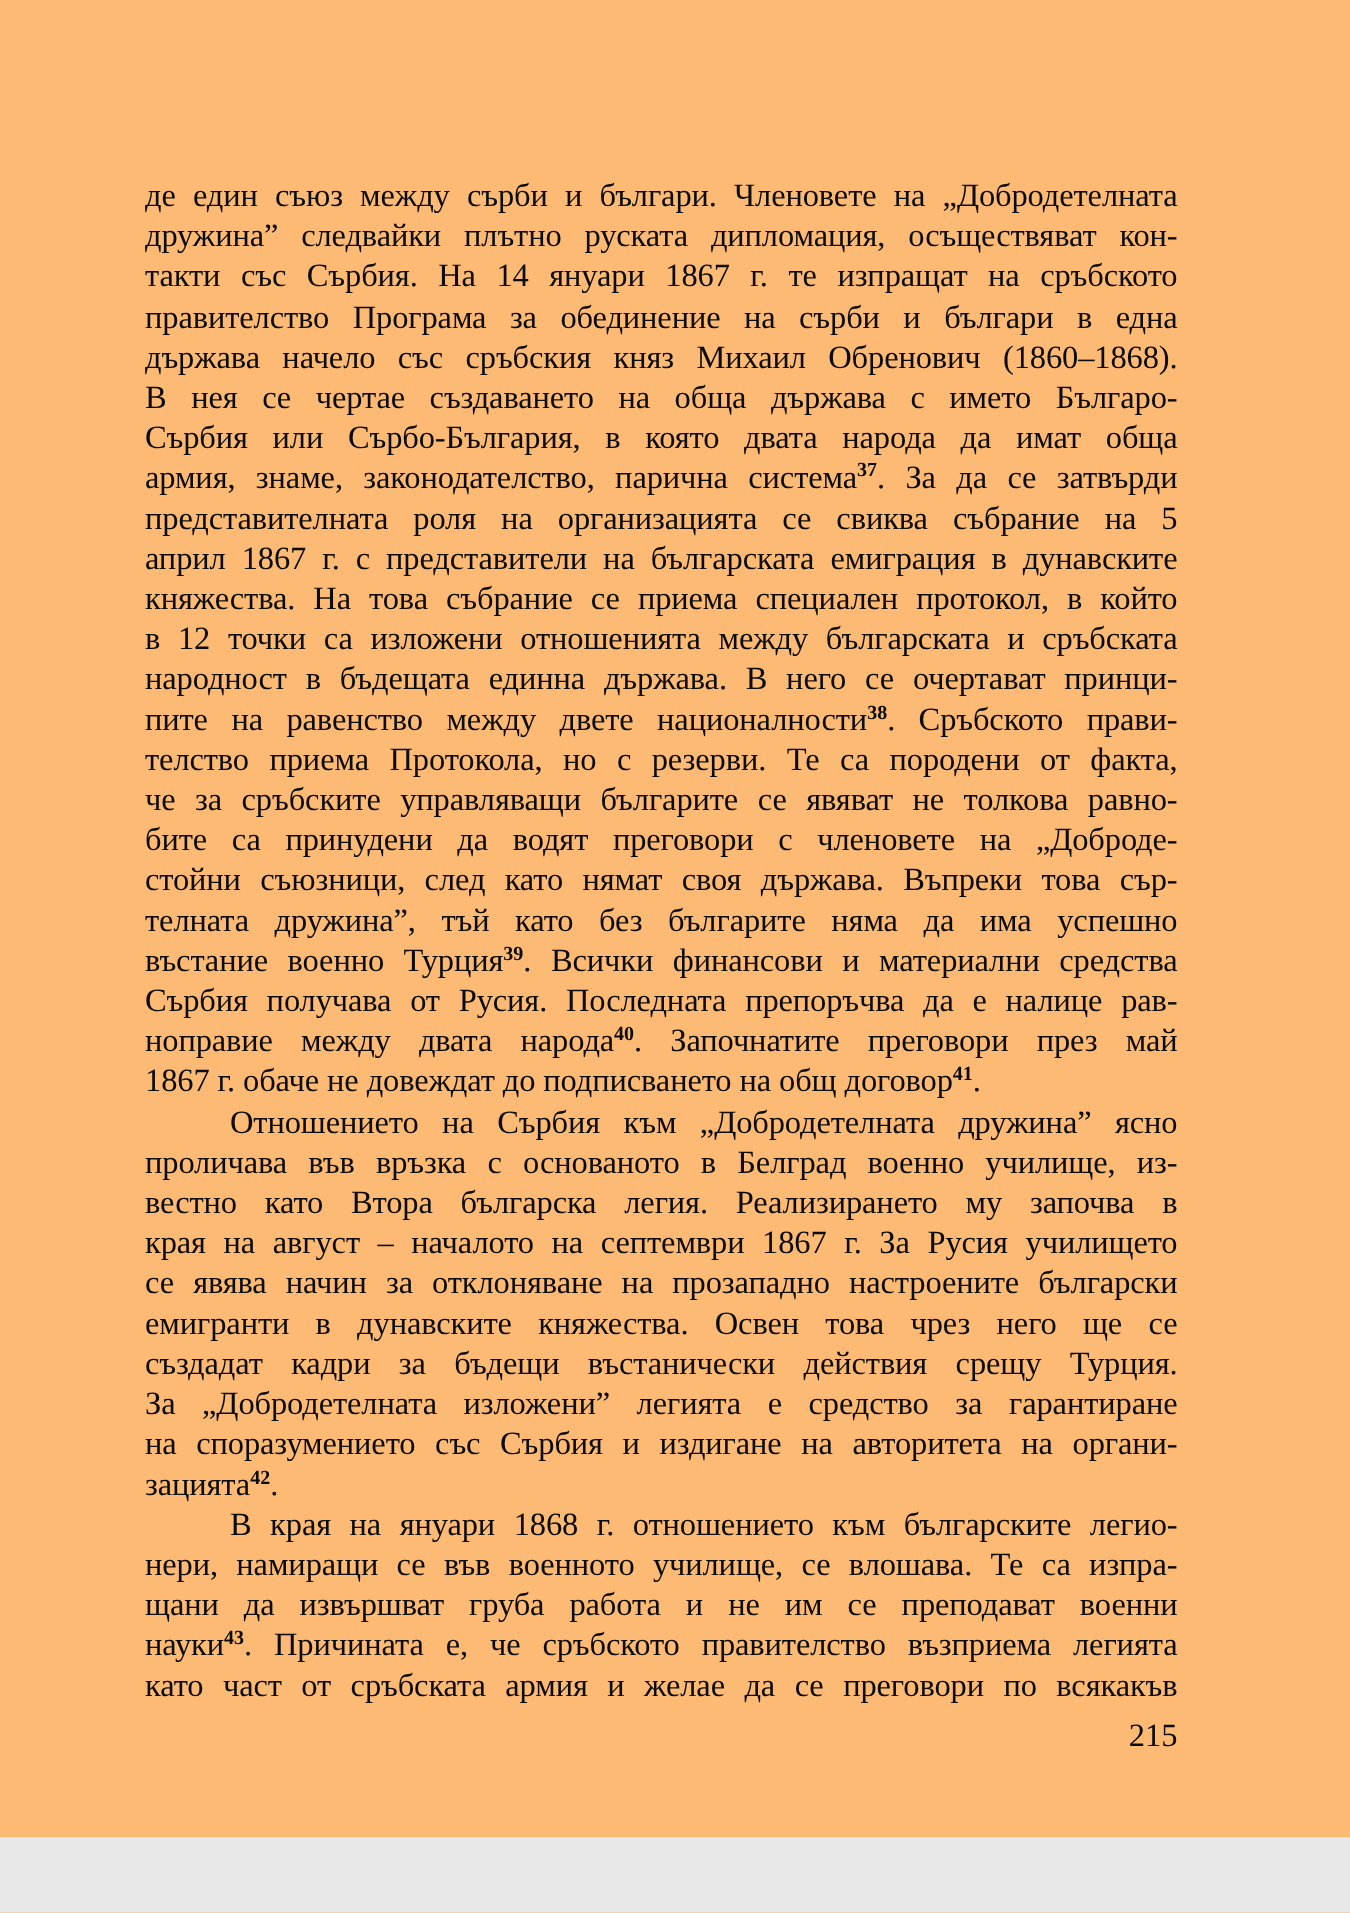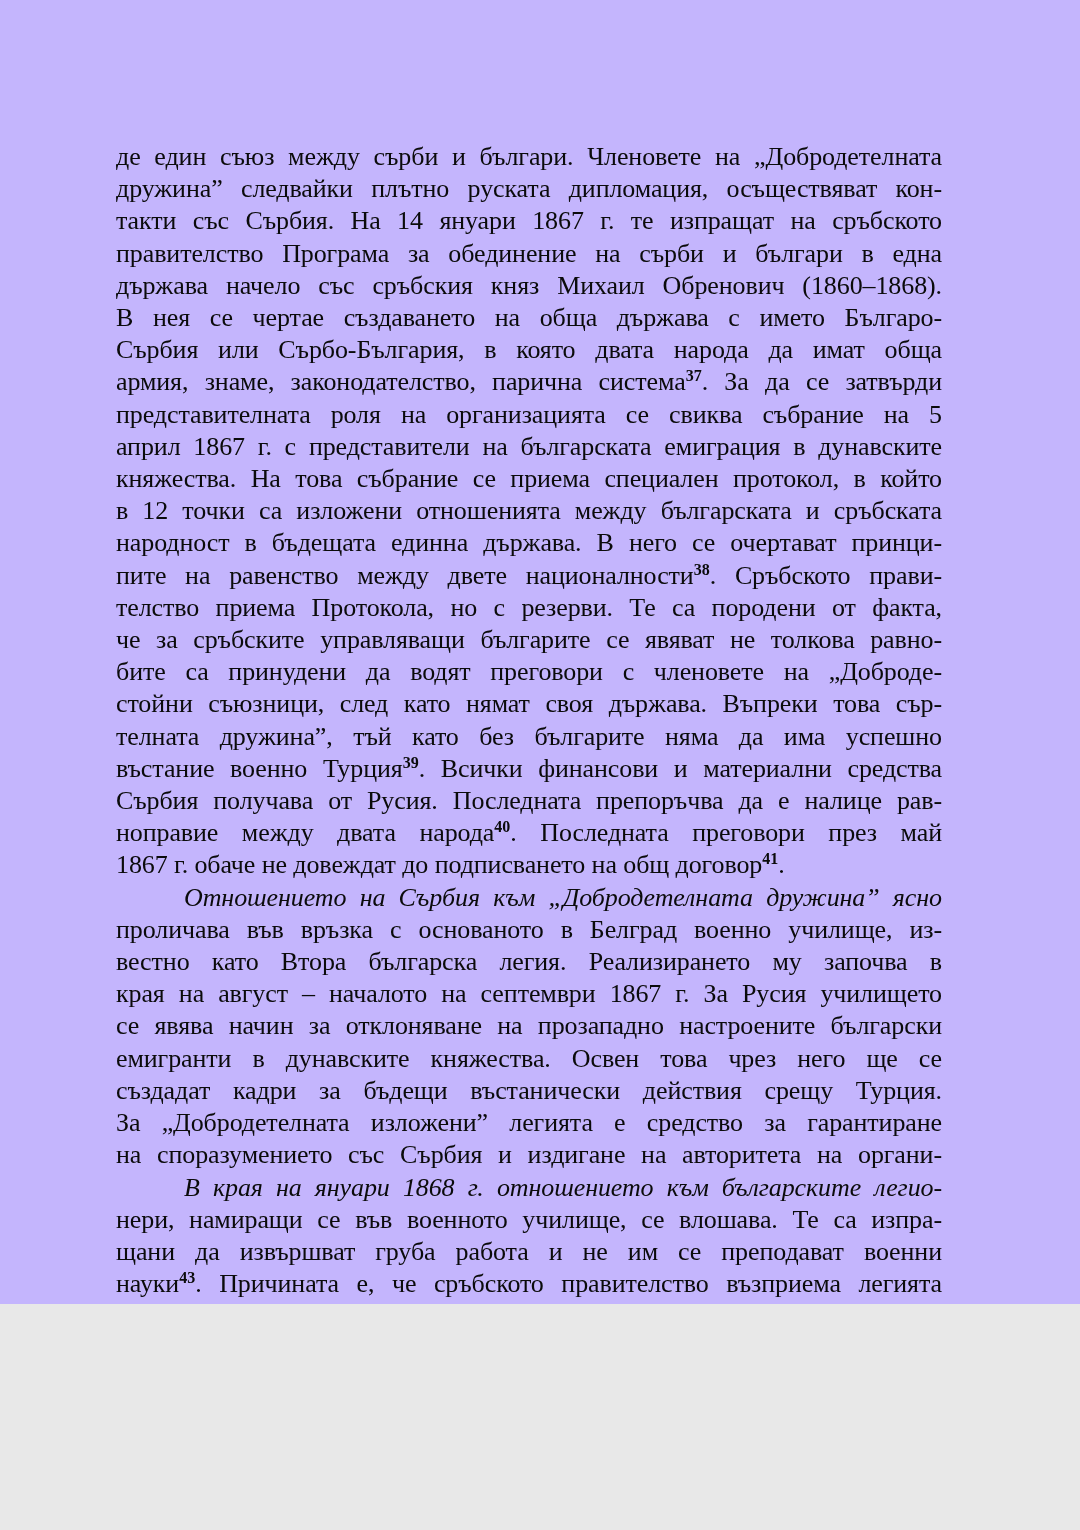--- a/index.html
+++ b/index.html
@@ -3,22 +3,22 @@
 <meta charset="utf-8">
 <style>
   html, body {
     margin: 0;
     padding: 0;
     background: #e8e8e8;
   }
   .page {
     position: relative;
     width: 1080px;
-    height: 1304px;
-    background: #c4b5fd;
+    height: 1470px;
+    background: #fdba74;
     font-family: "Liberation Serif", "DejaVu Serif", serif;
     color: #0b0b0b;
     overflow: hidden;
   }
   .text-block {
     position: absolute;
     left: 116px;
     top: 141px;
     width: 826px;
   }
@@ -28,21 +28,20 @@
     letter-spacing: -0.1px;
     text-align: justify;
     text-align-last: justify;
     white-space: normal;
   }
   .line.no-just {
     text-align-last: left;
   }
   .line.indent {
     text-indent: 68px;
-    font-style: italic;
   }
   .fnref {
     font-size: 16px;
     line-height: 0;
     letter-spacing: 0;
     vertical-align: baseline;
     position: relative;
     top: -9px;
     font-weight: bold;
   }
@@ -75,31 +74,32 @@
       <div class="line"><span>в 12 точки са изложени отношенията между българската и сръбската</span></div>
       <div class="line"><span>народност в бъдещата единна държава. В него се очертават принци-</span></div>
       <div class="line"><span>пите на равенство между двете националности</span><sup class="fnref">38</sup><span>. Сръбското прави-</span></div>
       <div class="line"><span>телство приема Протокола, но с резерви. Те са породени от факта,</span></div>
       <div class="line"><span>че за сръбските управляващи българите се явяват не толкова равно-</span></div>
       <div class="line"><span>бите са принудени да водят преговори с членовете на „Доброде-</span></div>
       <div class="line"><span>стойни съюзници, след като нямат своя държава. Въпреки това сър-</span></div>
       <div class="line"><span>телната дружина”, тъй като без българите няма да има успешно</span></div>
       <div class="line"><span>въстание военно Турция</span><sup class="fnref">39</sup><span>. Всички финансови и материални средства</span></div>
       <div class="line"><span>Сърбия получава от Русия. Последната препоръчва да е налице рав-</span></div>
-      <div class="line"><span>ноправие между двата народа</span><sup class="fnref">40</sup><span>. Последната преговори през май</span></div>
+      <div class="line"><span>ноправие между двата народа</span><sup class="fnref">40</sup><span>. Започнатите преговори през май</span></div>
       <div class="line no-just"><span>1867 г. обаче не довеждат до подписването на общ договор</span><sup class="fnref">41</sup><span>.</span></div>
       <div class="line indent"><span>Отношението на Сърбия към „Добродетелната дружина” ясно</span></div>
       <div class="line"><span>проличава във връзка с основаното в Белград военно училище, из-</span></div>
       <div class="line"><span>вестно като Втора българска легия. Реализирането му започва в</span></div>
       <div class="line"><span>края на август – началото на септември 1867 г. За Русия училището</span></div>
       <div class="line"><span>се явява начин за отклоняване на прозападно настроените български</span></div>
       <div class="line"><span>емигранти в дунавските княжества. Освен това чрез него ще се</span></div>
       <div class="line"><span>създадат кадри за бъдещи въстанически действия срещу Турция.</span></div>
       <div class="line"><span>За „Добродетелната изложени” легията е средство за гарантиране</span></div>
       <div class="line"><span>на споразумението със Сърбия и издигане на авторитета на органи-</span></div>
+      <div class="line no-just"><span>зацията</span><sup class="fnref">42</sup><span>.</span></div>
       <div class="line indent"><span>В края на януари 1868 г. отношението към българските легио-</span></div>
       <div class="line"><span>нери, намиращи се във военното училище, се влошава. Те са изпра-</span></div>
       <div class="line"><span>щани да извършват груба работа и не им се преподават военни</span></div>
       <div class="line"><span>науки</span><sup class="fnref">43</sup><span>. Причината е, че сръбското правителство възприема легията</span></div>
       <div class="line"><span>като част от сръбската армия и желае да се преговори по всякакъв</span></div>
     </div>
   <div class="page-number">215</div>
 </div>
 
 </body></html>

